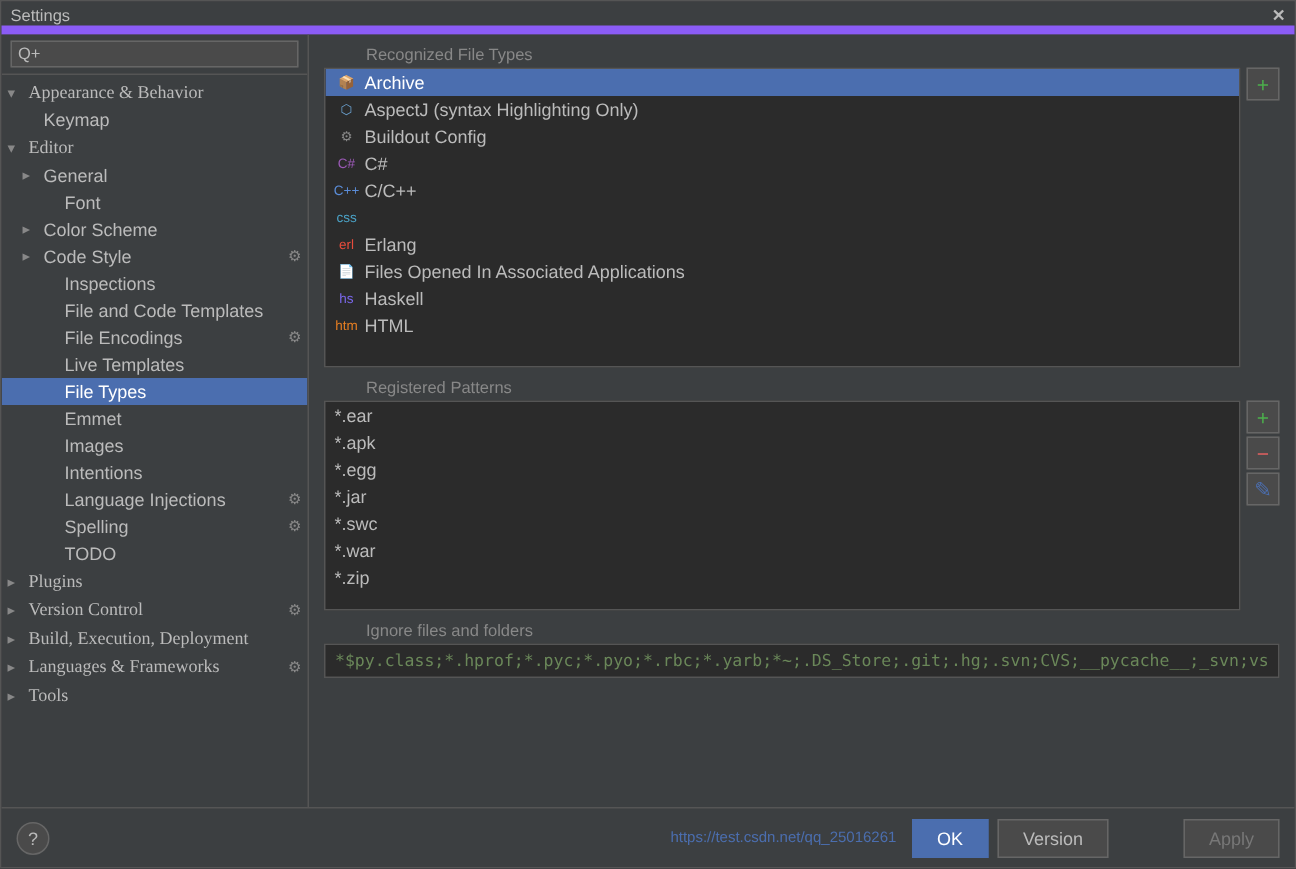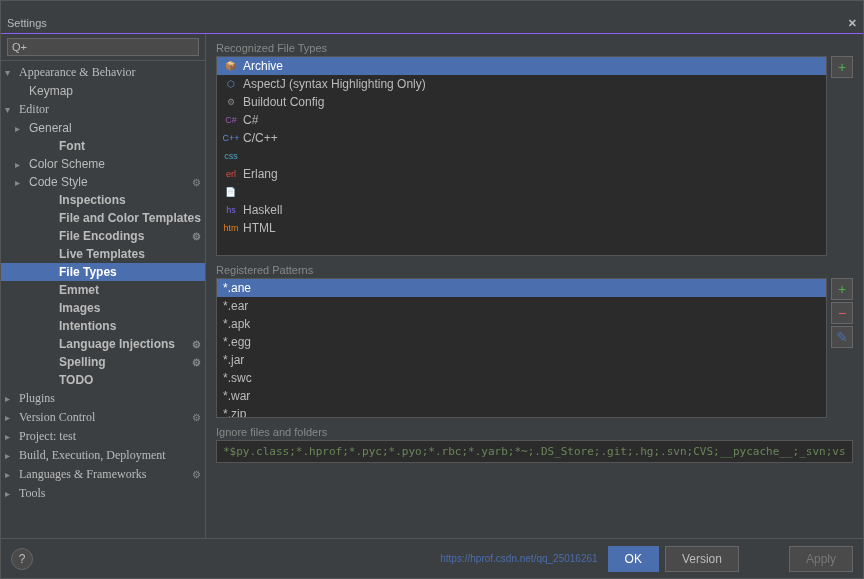--- a/index.html
+++ b/index.html
@@ -19,24 +19,24 @@
       display: flex;
       flex-direction: column;
       background: #3c3f41;
       border: 1px solid #555;
     }
 
     .titlebar {
       background: #3c3f41;
       height: 22px;
       display: flex;
-      align-items: flex-start;
+      align-items: flex-end;
       justify-content: space-between;
-      padding: 16px 6px;
-      border-bottom: 1px solid #8b5cf6;
+      padding: 0 6px;
+      border-bottom: 6px solid #8b5cf6;
       flex-shrink: 0;
     }
     .titlebar-title {
       color: #bbbbbb;
       font-size: 11px;
     }
     .titlebar-close {
       color: #bbbbbb;
       cursor: pointer;
       font-size: 11px;
@@ -104,21 +104,21 @@
       display: inline-block;
       width: 14px;
       font-size: 10px;
       color: #888;
     }
     .arrow.expanded::before { content: '▾'; }
     .arrow.collapsed::before { content: '▸'; }
     .arrow.empty { width: 14px; }
 
     .indent-1 { padding-left: 14px; }
-    .indent-2 { padding-left: 44px; font-weight: bold; }
+    .indent-2 { padding-left: 28px; }
 
     .gear-icon {
       margin-left: auto;
       font-size: 10px;
       color: #888;
     }
 
     
     .content {
       flex: 1;
@@ -149,20 +149,21 @@
       flex-direction: column;
       padding: 8px 10px;
       overflow: hidden;
       gap: 8px;
     }
 
     .section-label {
       font-size: 11px;
       color: #888;
       margin-bottom: 2px;
+      margin-left: 28px;
     }
 
     .list-container {
       border: 1px solid #555;
       background: #2b2b2b;
       overflow-y: auto;
       position: relative;
     }
 
     .file-types-list {
@@ -341,21 +342,21 @@
           <span class="gear-icon">⚙</span>
         </div>
 
         <div class="sidebar-item indent-2">
           <span class="arrow empty"></span>
           <span>Inspections</span>
         </div>
 
         <div class="sidebar-item indent-2">
           <span class="arrow empty"></span>
-          <span>File and Color Templates</span>
+          <span>File and Code Templates</span>
         </div>
 
         <div class="sidebar-item indent-2">
           <span class="arrow empty"></span>
           <span>File Encodings</span>
           <span class="gear-icon">⚙</span>
         </div>
 
         <div class="sidebar-item indent-2">
           <span class="arrow empty"></span>
@@ -403,24 +404,20 @@
           <span class="arrow collapsed"></span>
           <span>Plugins</span>
         </div>
 
         <div class="sidebar-item header">
           <span class="arrow collapsed"></span>
           <span>Version Control</span>
           <span class="gear-icon">⚙</span>
         </div>
 
-        <div class="sidebar-item header">
-          <span class="arrow collapsed"></span>
-          <span>Project: test</span>
-        </div>
 
         <div class="sidebar-item header">
           <span class="arrow collapsed"></span>
           <span>Build, Execution, Deployment</span>
         </div>
 
         <div class="sidebar-item header">
           <span class="arrow collapsed"></span>
           <span>Languages &amp; Frameworks</span>
           <span class="gear-icon">⚙</span>
@@ -464,43 +461,41 @@
               </div>
               <div class="list-item">
                 <span class="file-icon" style="color:#4ba3c7;">css</span>
               </div>
               <div class="list-item">
                 <span class="file-icon" style="color:#e74c3c;">erl</span>
                 <span>Erlang</span>
               </div>
               <div class="list-item">
                 <span class="file-icon" style="color:#888;">📄</span>
+                <span>Files Opened In Associated Applications</span>
               </div>
               <div class="list-item">
                 <span class="file-icon" style="color:#7b68ee;">hs</span>
                 <span>Haskell</span>
               </div>
               <div class="list-item">
                 <span class="file-icon" style="color:#e67e22;">htm</span>
                 <span>HTML</span>
               </div>
             </div>
             <div class="list-side-buttons">
               <button class="side-btn add">+</button>
             </div>
           </div>
         </div>
 
         <div>
           <div class="section-label">Registered Patterns</div>
           <div class="list-with-buttons">
             <div class="list-container patterns-list" style="flex:1;">
-              <div class="list-item selected">
-                <span>*.ane</span>
-              </div>
               <div class="list-item">
                 <span>*.ear</span>
               </div>
               <div class="list-item">
                 <span>*.apk</span>
               </div>
               <div class="list-item">
                 <span>*.egg</span>
               </div>
               <div class="list-item">
@@ -529,21 +524,21 @@
           <input class="ignore-input" type="text" value="*$py.class;*.hprof;*.pyc;*.pyo;*.rbc;*.yarb;*~;.DS_Store;.git;.hg;.svn;CVS;__pycache__;_svn;vssver.scc;vssver2.scc;" style="">
         </div>
 
       </div>
     </div>
   </div>
 
   <div class="bottom-bar">
     <button class="help-btn">?</button>
     <div style="display:flex; align-items:center; gap:10px;">
-      <span class="watermark">https://hprof.csdn.net/qq_25016261</span>
+      <span class="watermark">https://test.csdn.net/qq_25016261</span>
       <div class="action-buttons">
         <button class="action-btn primary">OK</button>
         <button class="action-btn">Version</button>
         <button class="action-btn" style="color:#777;margin-left:44px;">Apply</button>
       </div>
     </div>
   </div>
 </div>
 
 </body></html>

